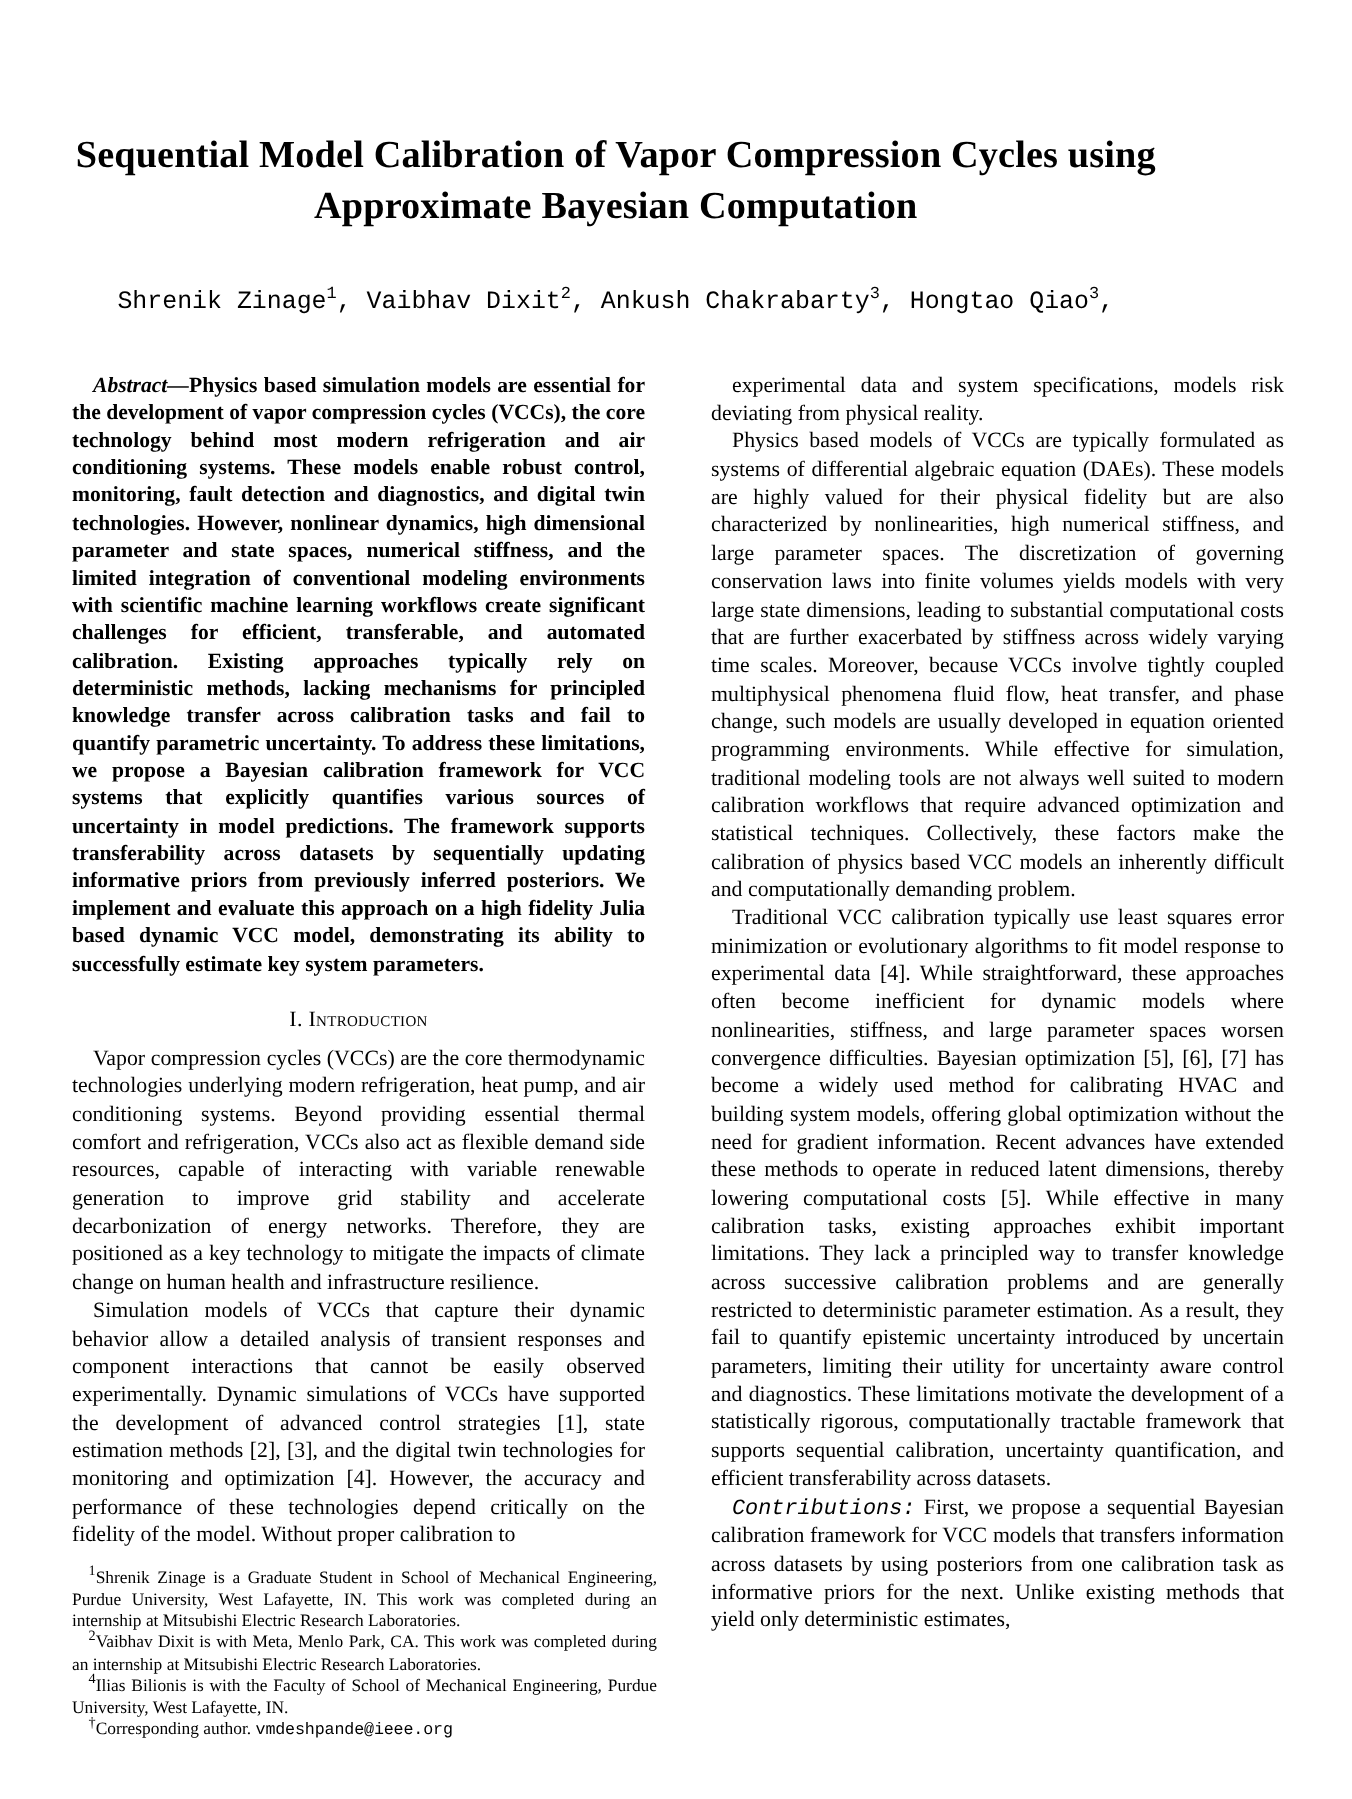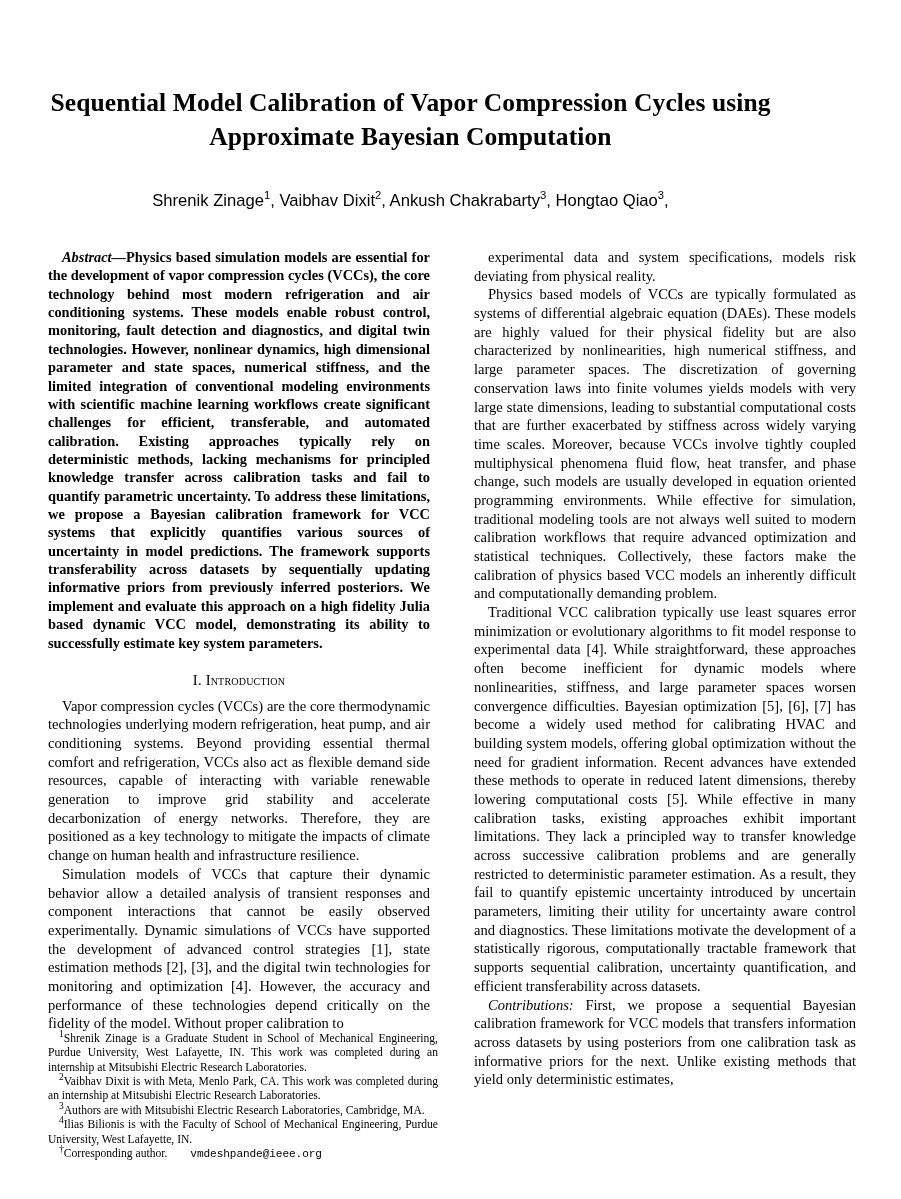--- a/index.html
+++ b/index.html
@@ -34,21 +34,21 @@
     text-align: center;
     letter-spacing: 0.1px;
     margin: 0;
     font-family: "Liberation Serif", "DejaVu Serif", serif;
   }
   .authors {
     margin-top: 35px;
     font-size: 16.6px;
     line-height: 1.52;
     text-align: center;
-    font-family: Liberation Sans, sans-serif;
+    font-family: Liberation Mono, monospace;
   }
   .authors sup {
     font-size: 0.68em;
     vertical-align: super;
     line-height: 0;
   }
   
   .columns {
     position: absolute;
     top: 248px;
@@ -91,20 +91,21 @@
     margin: 19px 0 7px 0;
     font-size: 14.6px;
     font-variant: small-caps;
     letter-spacing: 0.2px;
   }
   .section-head .numeral {
     font-variant: normal;
   }
   .par-lead-italic {
     font-style: italic;
+    font-family: Liberation Mono, monospace;
   }
   
   .footnotes {
     position: absolute;
     bottom: 16px;
     left: 0;
     width: 390px;
     font-size: 11.6px;
     line-height: 1.245;
     text-align: justify;
@@ -115,21 +116,20 @@
   }
   .footnotes sup {
     font-size: 0.82em;
     vertical-align: super;
     line-height: 0;
   }
   .mono {
     font-family: "Liberation Mono", "DejaVu Sans Mono", monospace;
     font-size: 0.96em;
     letter-spacing: -0.1px;
-    margin-left: 20px;
   }
   .col-right .col-inner p.body-par + p.body-par {
     margin-top: 0;
   }
 </style>
 </head>
 <body>
 
 <div class="page">
 
@@ -151,21 +151,20 @@
         <div class="section-head"><span class="numeral">I.</span>&nbsp;<span>Introduction</span></div>
 
         <p class="body-par">Vapor compression cycles (VCCs) are the core thermodynamic technologies underlying modern refrigeration, heat pump, and air conditioning systems. Beyond providing essential thermal comfort and refrigeration, VCCs also act as flexible demand side resources, capable of interacting with variable renewable generation to improve grid stability and accelerate decarbonization of energy networks. Therefore, they are positioned as a key technology to mitigate the impacts of climate change on human health and infrastructure resilience.</p>
         <p class="body-par">Simulation models of VCCs that capture their dynamic behavior allow a detailed analysis of transient responses and component interactions that cannot be easily observed experimentally. Dynamic simulations of VCCs have supported the development of advanced control strategies [1], state estimation methods [2], [3], and the digital twin technologies for monitoring and optimization [4]. However, the accuracy and performance of these technologies depend critically on the fidelity of the model. Without proper calibration to</p>
 
       </div>
 
       <div class="footnotes">
         <p><sup>1</sup><span>Shrenik Zinage is a Graduate Student in School of Mechanical Engineering, Purdue University, West Lafayette, IN. This work was completed during an internship at Mitsubishi Electric Research Laboratories.</span></p>
         <p><sup>2</sup><span>Vaibhav Dixit is with Meta, Menlo Park, CA. This work was completed during an internship at Mitsubishi Electric Research Laboratories.</span></p>
-        <p><sup>3</sup><span>Authors are with Mitsubishi Electric Research Laboratories, Cambridge, MA.</span></p>
         <p><sup>4</sup><span>Ilias Bilionis is with the Faculty of School of Mechanical Engineering, Purdue University, West Lafayette, IN.</span></p>
         <p><sup>†</sup><span>Corresponding author.</span>&nbsp;<span class="mono">vmdeshpande@ieee.org</span></p>
       </div>
     </div>
 
     <div class="col col-right">
       <div class="col-inner">
         <p class="body-par">experimental data and system specifications, models risk deviating from physical reality.</p>
         <p class="body-par">Physics based models of VCCs are typically formulated as systems of differential algebraic equation (DAEs). These models are highly valued for their physical fidelity but are also characterized by nonlinearities, high numerical stiffness, and large parameter spaces. The discretization of governing conservation laws into finite volumes yields models with very large state dimensions, leading to substantial computational costs that are further exacerbated by stiffness across widely varying time scales. Moreover, because VCCs involve tightly coupled multiphysical phenomena fluid flow, heat transfer, and phase change, such models are usually developed in equation oriented programming environments. While effective for simulation, traditional modeling tools are not always well suited to modern calibration workflows that require advanced optimization and statistical techniques. Collectively, these factors make the calibration of physics based VCC models an inherently difficult and computationally demanding problem.</p>
         <p class="body-par">Traditional VCC calibration typically use least squares error minimization or evolutionary algorithms to fit model response to experimental data [4]. While straightforward, these approaches often become inefficient for dynamic models where nonlinearities, stiffness, and large parameter spaces worsen convergence difficulties. Bayesian optimization [5], [6], [7] has become a widely used method for calibrating HVAC and building system models, offering global optimization without the need for gradient information. Recent advances have extended these methods to operate in reduced latent dimensions, thereby lowering computational costs [5]. While effective in many calibration tasks, existing approaches exhibit important limitations. They lack a principled way to transfer knowledge across successive calibration problems and are generally restricted to deterministic parameter estimation. As a result, they fail to quantify epistemic uncertainty introduced by uncertain parameters, limiting their utility for uncertainty aware control and diagnostics. These limitations motivate the development of a statistically rigorous, computationally tractable framework that supports sequential calibration, uncertainty quantification, and efficient transferability across datasets.</p>

